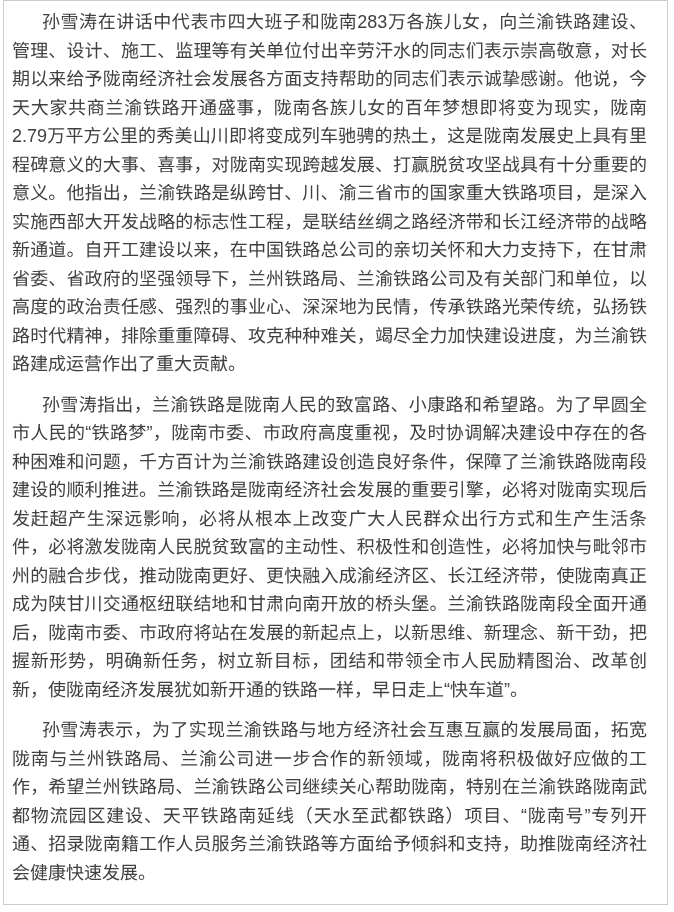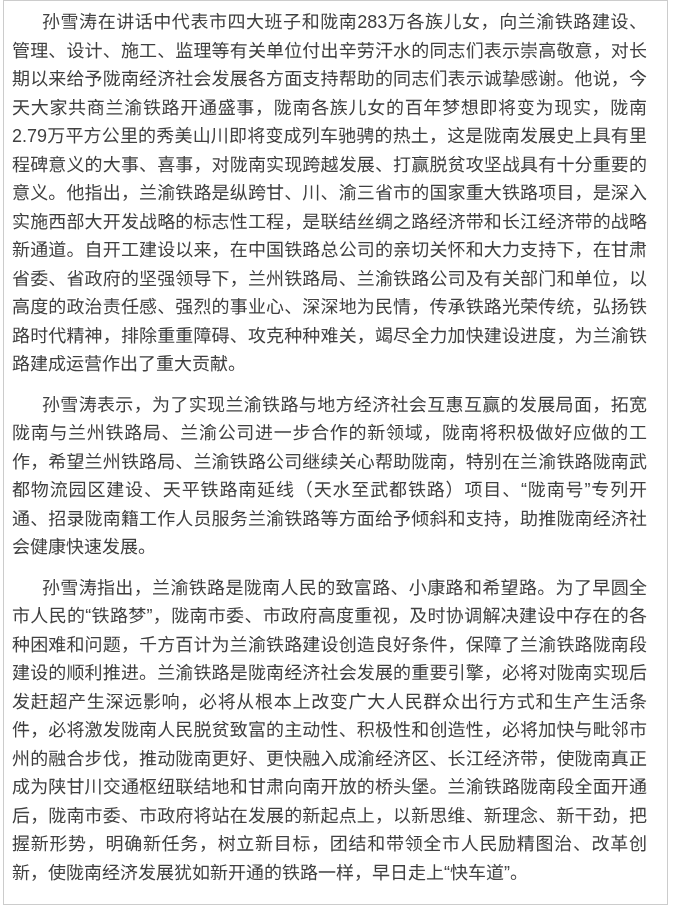--- a/index.html
+++ b/index.html
@@ -39,16 +39,16 @@
   .article-box p:last-child {
     margin-bottom: 0;
   }
 </style>
 </head>
 <body>
 
 <div class="page">
   <div class="article-box">
     <p>孙雪涛在讲话中代表市四大班子和陇南283万各族儿女，向兰渝铁路建设、管理、设计、施工、监理等有关单位付出辛劳汗水的同志们表示崇高敬意，对长期以来给予陇南经济社会发展各方面支持帮助的同志们表示诚挚感谢。他说，今天大家共商兰渝铁路开通盛事，陇南各族儿女的百年梦想即将变为现实，陇南2.79万平方公里的秀美山川即将变成列车驰骋的热土，这是陇南发展史上具有里程碑意义的大事、喜事，对陇南实现跨越发展、打赢脱贫攻坚战具有十分重要的意义。他指出，兰渝铁路是纵跨甘、川、渝三省市的国家重大铁路项目，是深入实施西部大开发战略的标志性工程，是联结丝绸之路经济带和长江经济带的战略新通道。自开工建设以来，在中国铁路总公司的亲切关怀和大力支持下，在甘肃省委、省政府的坚强领导下，兰州铁路局、兰渝铁路公司及有关部门和单位，以高度的政治责任感、强烈的事业心、深深地为民情，传承铁路光荣传统，弘扬铁路时代精神，排除重重障碍、攻克种种难关，竭尽全力加快建设进度，为兰渝铁路建成运营作出了重大贡献。</p>
+    <p>孙雪涛指出，兰渝铁路是陇南人民的致富路、小康路和希望路。为了早圆全市人民的“铁路梦”，陇南市委、市政府高度重视，及时协调解决建设中存在的各种困难和问题，千方百计为兰渝铁路建设创造良好条件，保障了兰渝铁路陇南段建设的顺利推进。兰渝铁路是陇南经济社会发展的重要引擎，必将对陇南实现后发赶超产生深远影响，必将从根本上改变广大人民群众出行方式和生产生活条件，必将激发陇南人民脱贫致富的主动性、积极性和创造性，必将加快与毗邻市州的融合步伐，推动陇南更好、更快融入成渝经济区、长江经济带，使陇南真正成为陕甘川交通枢纽联结地和甘肃向南开放的桥头堡。兰渝铁路陇南段全面开通后，陇南市委、市政府将站在发展的新起点上，以新思维、新理念、新干劲，把握新形势，明确新任务，树立新目标，团结和带领全市人民励精图治、改革创新，使陇南经济发展犹如新开通的铁路一样，早日走上“快车道”。</p>
     <p>孙雪涛表示，为了实现兰渝铁路与地方经济社会互惠互赢的发展局面，拓宽陇南与兰州铁路局、兰渝公司进一步合作的新领域，陇南将积极做好应做的工作，希望兰州铁路局、兰渝铁路公司继续关心帮助陇南，特别在兰渝铁路陇南武都物流园区建设、天平铁路南延线（天水至武都铁路）项目、“陇南号”专列开通、招录陇南籍工作人员服务兰渝铁路等方面给予倾斜和支持，助推陇南经济社会健康快速发展。</p>
-    <p>孙雪涛指出，兰渝铁路是陇南人民的致富路、小康路和希望路。为了早圆全市人民的“铁路梦”，陇南市委、市政府高度重视，及时协调解决建设中存在的各种困难和问题，千方百计为兰渝铁路建设创造良好条件，保障了兰渝铁路陇南段建设的顺利推进。兰渝铁路是陇南经济社会发展的重要引擎，必将对陇南实现后发赶超产生深远影响，必将从根本上改变广大人民群众出行方式和生产生活条件，必将激发陇南人民脱贫致富的主动性、积极性和创造性，必将加快与毗邻市州的融合步伐，推动陇南更好、更快融入成渝经济区、长江经济带，使陇南真正成为陕甘川交通枢纽联结地和甘肃向南开放的桥头堡。兰渝铁路陇南段全面开通后，陇南市委、市政府将站在发展的新起点上，以新思维、新理念、新干劲，把握新形势，明确新任务，树立新目标，团结和带领全市人民励精图治、改革创新，使陇南经济发展犹如新开通的铁路一样，早日走上“快车道”。</p>
   </div>
 </div>
 
 </body></html>

